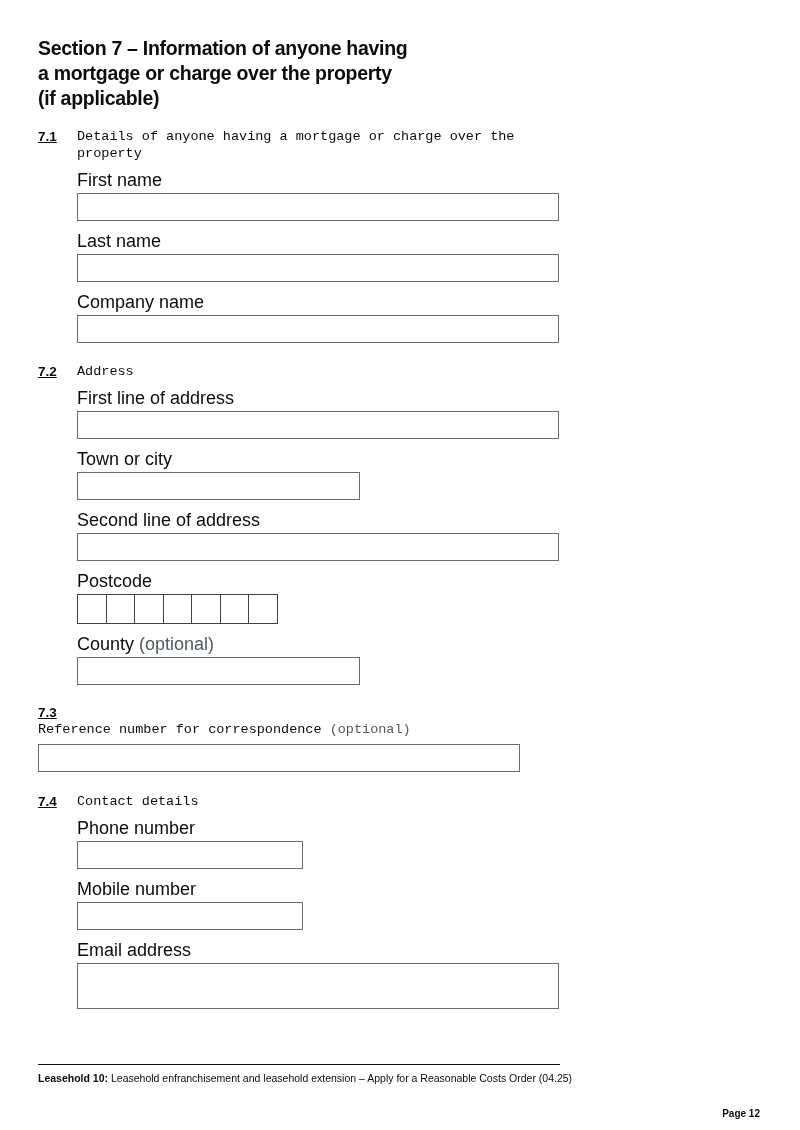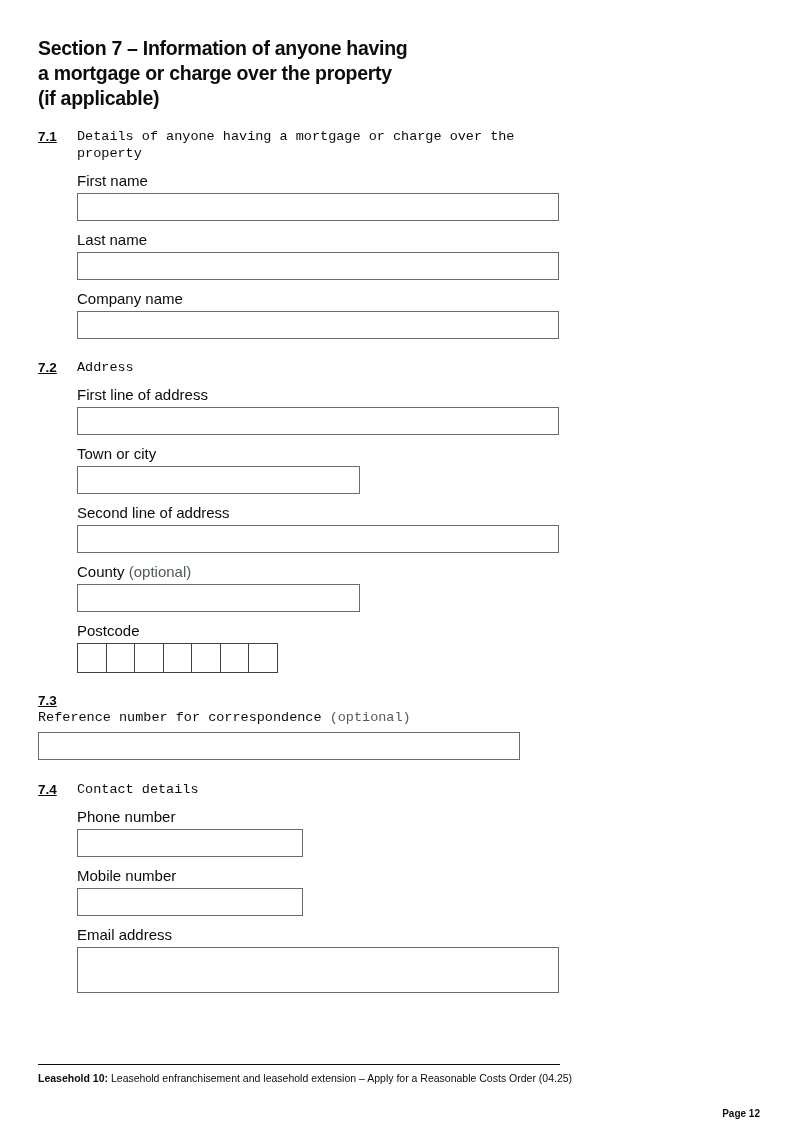--- a/index.html
+++ b/index.html
@@ -41,23 +41,23 @@
   }
   .section-body { flex: 1; }
   .section-heading {
     font-size: 13.5px;
     line-height: 17px;
     font-weight: 400;
     font-family: Liberation Mono, monospace;
   }
   .muted { color: #505a5f; }
   .field { margin-top: 10px; }
-  .field + .field { }
+  .field + .field { margin-top: 12px; }
   .field-label {
-    font-size: 15px;
+    font-size: 18px;
     line-height: 17px;
     margin-bottom: 4px;
   }
   .input-box {
     box-sizing: border-box;
     border: 1.5px solid #6b6b6b;
     background: #ffffff;
     height: 28px;
     font-size: 13.5px;
     line-height: 25px;
@@ -150,35 +150,35 @@
           <div class="field-label">Town or city</div>
           <div class="input-box input-medium"></div>
         </div>
 
         <div class="field">
           <div class="field-label">Second line of address</div>
           <div class="input-box input-full"></div>
         </div>
 
         <div class="field">
+          <div class="field-label">Postcode</div>
+          <div class="postcode-row">
+            <div class="postcode-cell"></div>
+            <div class="postcode-cell"></div>
+            <div class="postcode-cell"></div>
+            <div class="postcode-cell"></div>
+            <div class="postcode-cell"></div>
+            <div class="postcode-cell"></div>
+            <div class="postcode-cell"></div>
+          </div>
+        </div>
+
+        <div class="field">
           <div class="field-label"><span>County</span> <span class="muted">(optional)</span></div>
           <div class="input-box input-medium"></div>
-        </div>
-
-        <div class="field">
-          <div class="field-label">Postcode</div>
-          <div class="postcode-row">
-            <div class="postcode-cell"></div>
-            <div class="postcode-cell"></div>
-            <div class="postcode-cell"></div>
-            <div class="postcode-cell"></div>
-            <div class="postcode-cell"></div>
-            <div class="postcode-cell"></div>
-            <div class="postcode-cell"></div>
-          </div>
         </div>
       </div>
     </div>
 
     <div class="section section-73">
       <div class="section-number">7.3</div>
       <div class="section-body">
         <div class="section-heading"><span>Reference number for correspondence</span> <span class="muted">(optional)</span></div>
         <div class="input-box input-full ref-box"></div>
       </div>

